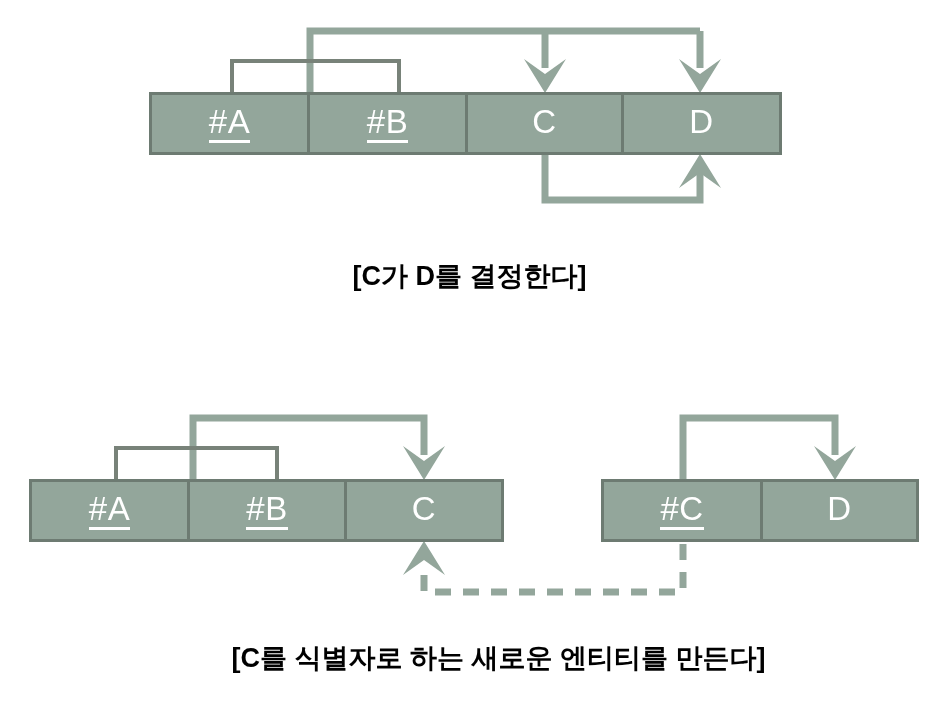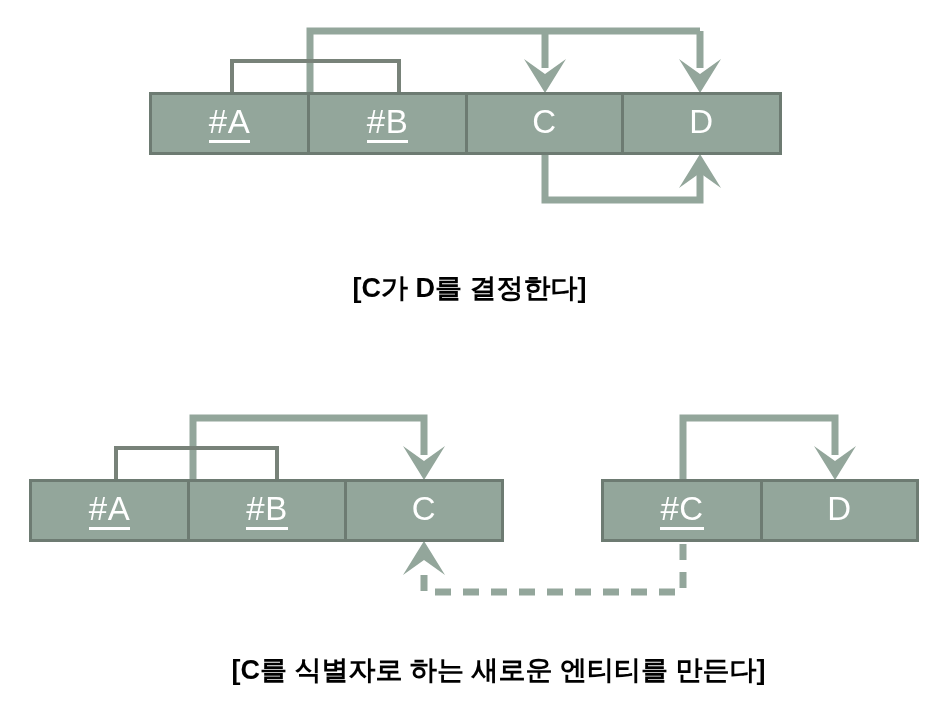--- a/index.html
+++ b/index.html
@@ -61,21 +61,20 @@
   .caption {
     position: absolute;
     width: 939px;
     left: 0;
     text-align: center;
     color: #000000;
     font-family: "Liberation Sans", sans-serif;
     font-weight: bold;
     font-size: 27px;
     white-space: nowrap;
-    margin-top: 12px;
   }
 </style>
 </head>
 <body>
 
 <div id="stage">
 
   <svg class="layer" viewBox="0 0 939 719" xmlns="http://www.w3.org/2000/svg">
     <g fill="none" stroke="#93a69b" stroke-width="7" stroke-linecap="butt" stroke-linejoin="miter">
 

